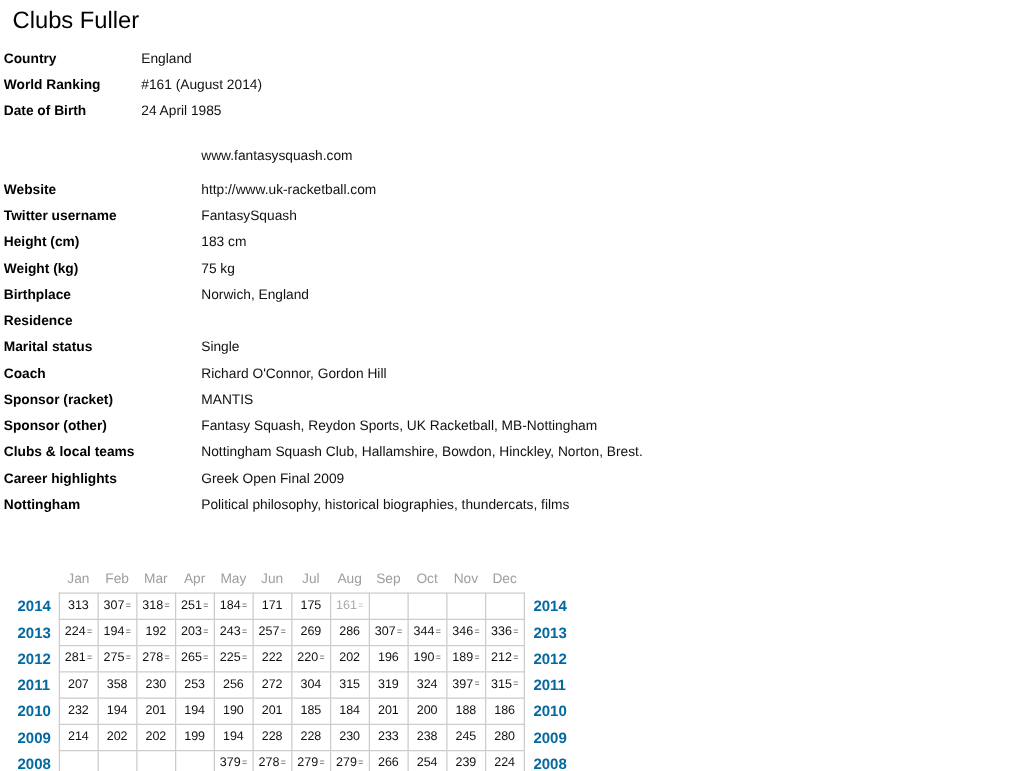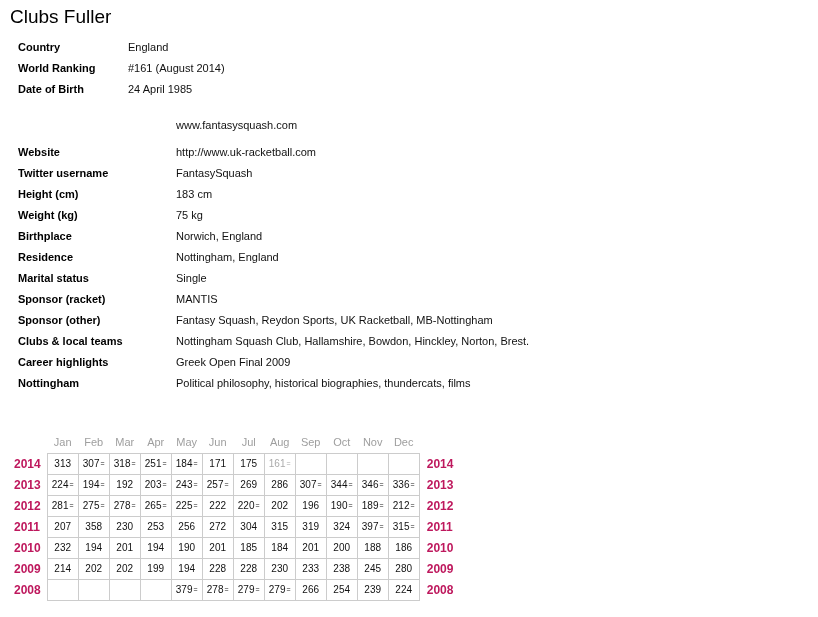--- a/index.html
+++ b/index.html
@@ -14,21 +14,21 @@
   .page { position: relative; width: 818px; height: 617px; }
 
   .title {
     font-size: 19px;
     font-weight: 400;
     line-height: 24px;
     margin: 5px 0 0 10px;
     color: #000000;
   }
 
-  .info-block { margin-left: 18px; }
+  .info-block { margin-left: 3px; }
   .block-primary { margin-top: 8px; }
   .block-secondary { margin-top: 15px; }
 
   .info-row { display: flex; line-height: 21px; font-size: 11px; }
   .block-secondary .info-row:first-child { margin-bottom: 6px; }
   .info-label { font-weight: 700; flex: 0 0 auto; color: #000000; }
   .block-primary .info-label { width: 110px; }
   .block-secondary .info-label { width: 158px; }
   .info-value { color: #111111; }
 
@@ -45,21 +45,21 @@
   .ranking th.corner-right { width: 40px; }
   .ranking td.cell {
     width: 31px; height: 21px;
     border: 1px solid #cccccc;
     text-align: center; vertical-align: middle;
     font-size: 10px; color: #111111;
     background: #ffffff;
   }
   .ranking td.cell.muted { color: #aaaaaa; }
   .ranking .year {
-    font-weight: 700; font-size: 12px; color: #be185d;
+    font-weight: 700; font-size: 12px; color: #0369a1;
     vertical-align: middle; white-space: nowrap;
   }
   .ranking .year-left { text-align: left; padding-right: 6px; }
   .ranking .year-right { text-align: left; padding-left: 7px; }
   .eq { font-size: 7px; vertical-align: 1.5px; margin-left: 1px; }
 </style>
 </head>
 <body>
 
 <div class="page">
@@ -100,25 +100,28 @@
       <div class="info-row">
         <div class="info-label">Weight (kg)</div>
         <div class="info-value">75 kg</div>
       </div>
       <div class="info-row">
         <div class="info-label">Birthplace</div>
         <div class="info-value">Norwich, England</div>
       </div>
       <div class="info-row">
         <div class="info-label">Residence</div>
-        <div class="info-value">Nottingham, England</div>
       </div>
       <div class="info-row">
         <div class="info-label">Marital status</div>
         <div class="info-value">Single</div>
+      </div>
+      <div class="info-row">
+        <div class="info-label">Coach</div>
+        <div class="info-value">Richard O'Connor, Gordon Hill</div>
       </div>
       <div class="info-row">
         <div class="info-label">Sponsor (racket)</div>
         <div class="info-value">MANTIS</div>
       </div>
       <div class="info-row">
         <div class="info-label">Sponsor (other)</div>
         <div class="info-value">Fantasy Squash, Reydon Sports, UK Racketball, MB-Nottingham</div>
       </div>
       <div class="info-row">

